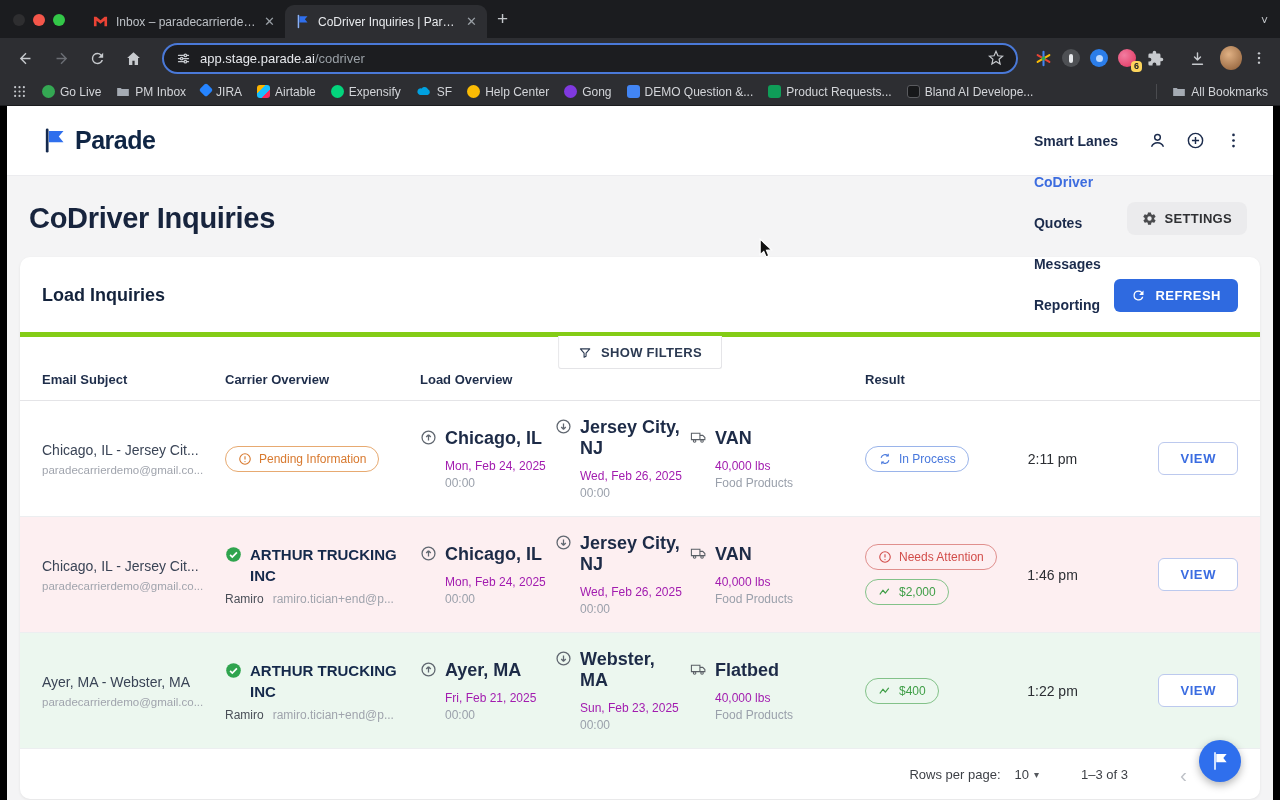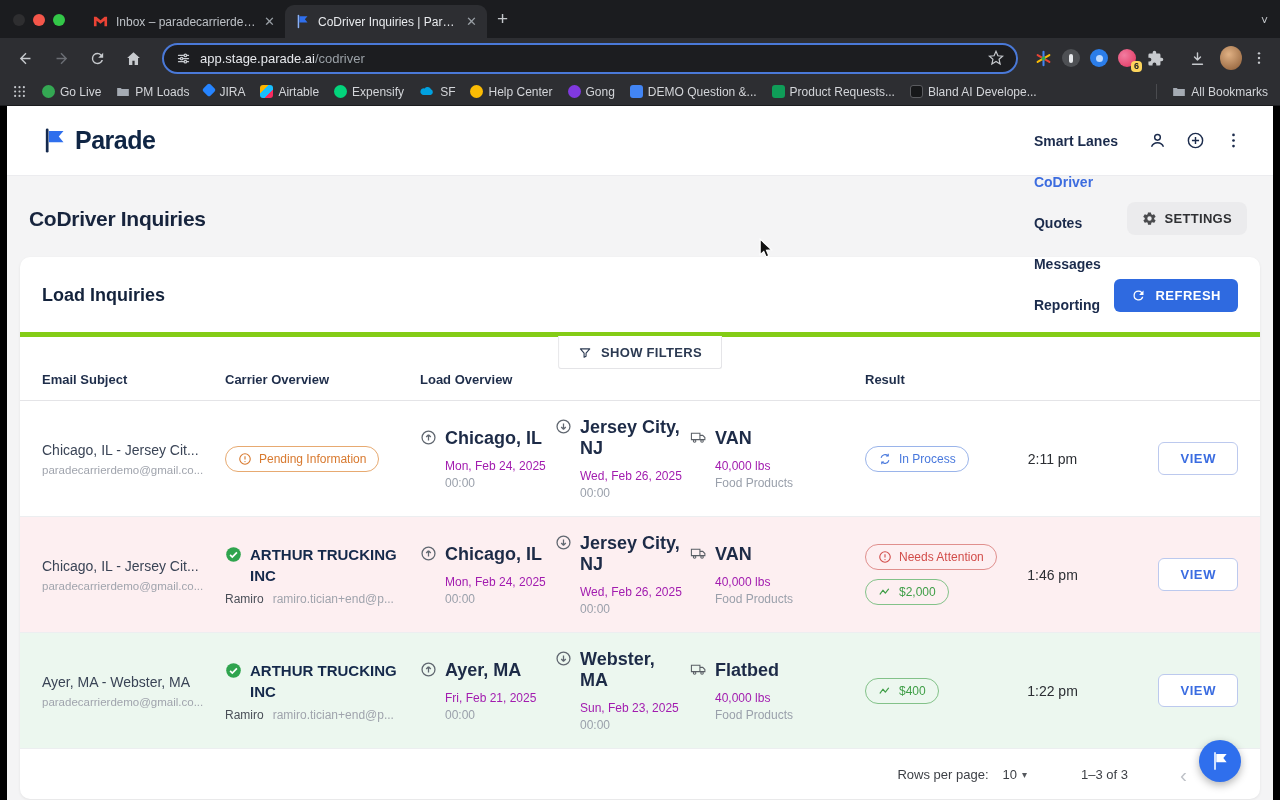--- a/index.html
+++ b/index.html
@@ -46,21 +46,21 @@
   .logo { display:flex; align-items:center; gap:7px; }
   .logo svg { width:27px; height:27px; }
   .logo-text { font-size:25px; font-weight:bold; color:#0f2544; letter-spacing:-0.5px; }
   .app-nav { margin-left:auto; display:flex; gap:25px; font-size:14px; font-weight:bold; color:#1b2b4c;flex-direction:column; }
   .app-nav .nav-item.active { color:#3c6cdf; }
   .hdr-icons { display:flex; gap:19px; margin-left:30px; align-items:center; }
   .hdr-icons svg { width:19px; height:19px; }
 
   
   .title-row { display:flex; justify-content:space-between; align-items:center; padding:26px 26px 22px 22px; }
-  .page-h1 { font-size:21px; font-weight:bold; color:#17243d; letter-spacing:-0.3px; }
+  .page-h1 { font-size:29px; font-weight:bold; color:#17243d; letter-spacing:-0.3px; }
   .settings-btn { display:flex; align-items:center; gap:8px; background:#ebebed; border:none; border-radius:8px; padding:9px 15px; font-size:13px; font-weight:bold; color:#2f3033; letter-spacing:0.3px; }
   .settings-btn svg { width:15px; height:15px; }
 
   .card { margin:0 13px; background:#fff; border-radius:10px; box-shadow:0 1px 3px rgba(0,0,0,0.07); }
   .card-header { display:flex; justify-content:space-between; align-items:center; padding:22px 22px 20px; }
   .card-title { font-size:18px; font-weight:bold; color:#14233c; }
   .refresh-btn { display:flex; align-items:center; gap:9px; background:#2f6ae0; color:#fff; border:none; border-radius:6px; padding:9px 17px; font-size:13px; font-weight:bold; letter-spacing:0.5px; }
   .refresh-btn svg { width:15px; height:15px; }
 
   .filter-bar { position:relative; border-top:5px solid #84cc16; height:36px; }
@@ -96,21 +96,21 @@
   .pill-inprocess { color:#4878dd; border-color:#9ab4ea; }
   .pill-attention { color:#d24d4a; border-color:#e08f8d; }
   .pill-money     { color:#3f9e47; border-color:#83c289;justify-content:flex-end; }
 
   .time-cell { text-align:center; font-size:14px; color:#2b2e33; }
   .view-cell { justify-self:end; }
   .view-btn { border:1px solid #bcc9ee; color:#3a6ce1; background:#fff; font-weight:bold; font-size:13px; letter-spacing:0.6px; padding:8px 21px; border-radius:6px; }
 
   .card-footer { display:flex; align-items:center; justify-content:flex-end; height:50px; padding:0 24px; font-size:13px; color:#3c3f45; }
   .rpp-label { margin-right:14px; }
-  .rpp-value { display:flex; align-items:center; gap:5px; margin-right:54px; }
+  .rpp-value { display:flex; align-items:center; gap:5px; margin-right:42px; }
   .rpp-caret { font-size:10px; color:#55585e; }
   .range { margin-right:38px; }
   .pg-chevron { font-size:21px; color:#bfc2c8; padding:0 14px; line-height:1; }
 
   .fab { position:absolute; right:32px; bottom:18px; width:42px; height:42px; border-radius:50%; background:#2f6fed; display:flex; align-items:center; justify-content:center; box-shadow:0 3px 8px rgba(0,0,0,0.3); }
   .fab svg { width:20px; height:20px; }
 
   .cursor { position:absolute; left:758px; top:238px; z-index:50; pointer-events:none; }
 </style>
 </head>
@@ -231,21 +231,21 @@
       <circle cx="19" cy="19" r="1.7"></circle>
     </svg>
   <span class="bm">
       <span class="bm-ic" style="background:#34a853;border-radius:50%;"></span>
       <span>Go Live</span>
     </span>
   <span class="bm">
       <svg width="14" height="14" viewBox="0 0 24 24" fill="#a5abb3">
         <path d="M2 5h6l2 2h12v12H2z"></path>
       </svg>
-      <span>PM Loads</span>
+      <span>PM Inbox</span>
     </span>
   <span class="bm">
       <span class="bm-ic" style="background:#2684ff;transform:rotate(45deg);border-radius:2px;width:10px;height:10px;"></span>
       <span>JIRA</span>
     </span>
   <span class="bm">
       <span class="bm-ic" style="background:linear-gradient(135deg,#fcb400 33%,#18bfff 33% 66%,#f82b60 66%);"></span>
       <span>Airtable</span>
     </span>
   <span class="bm">

